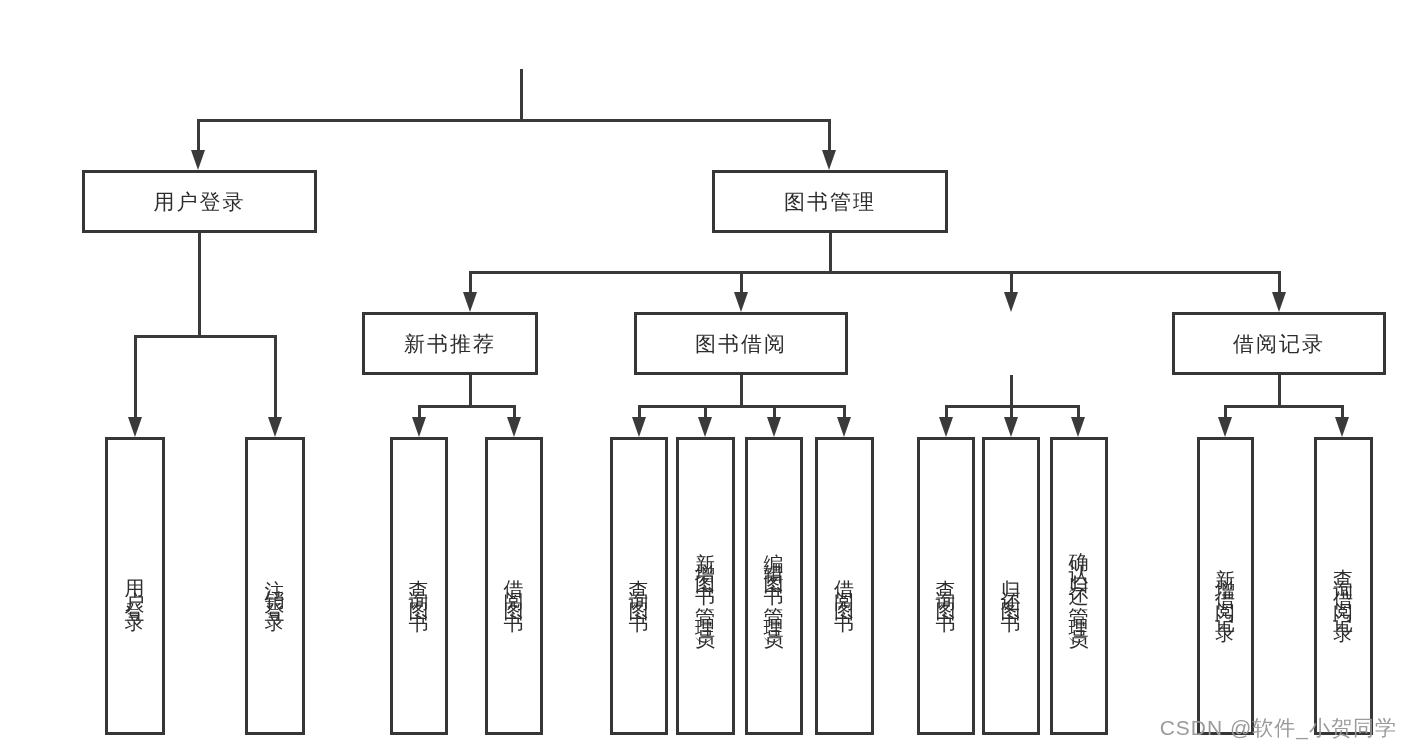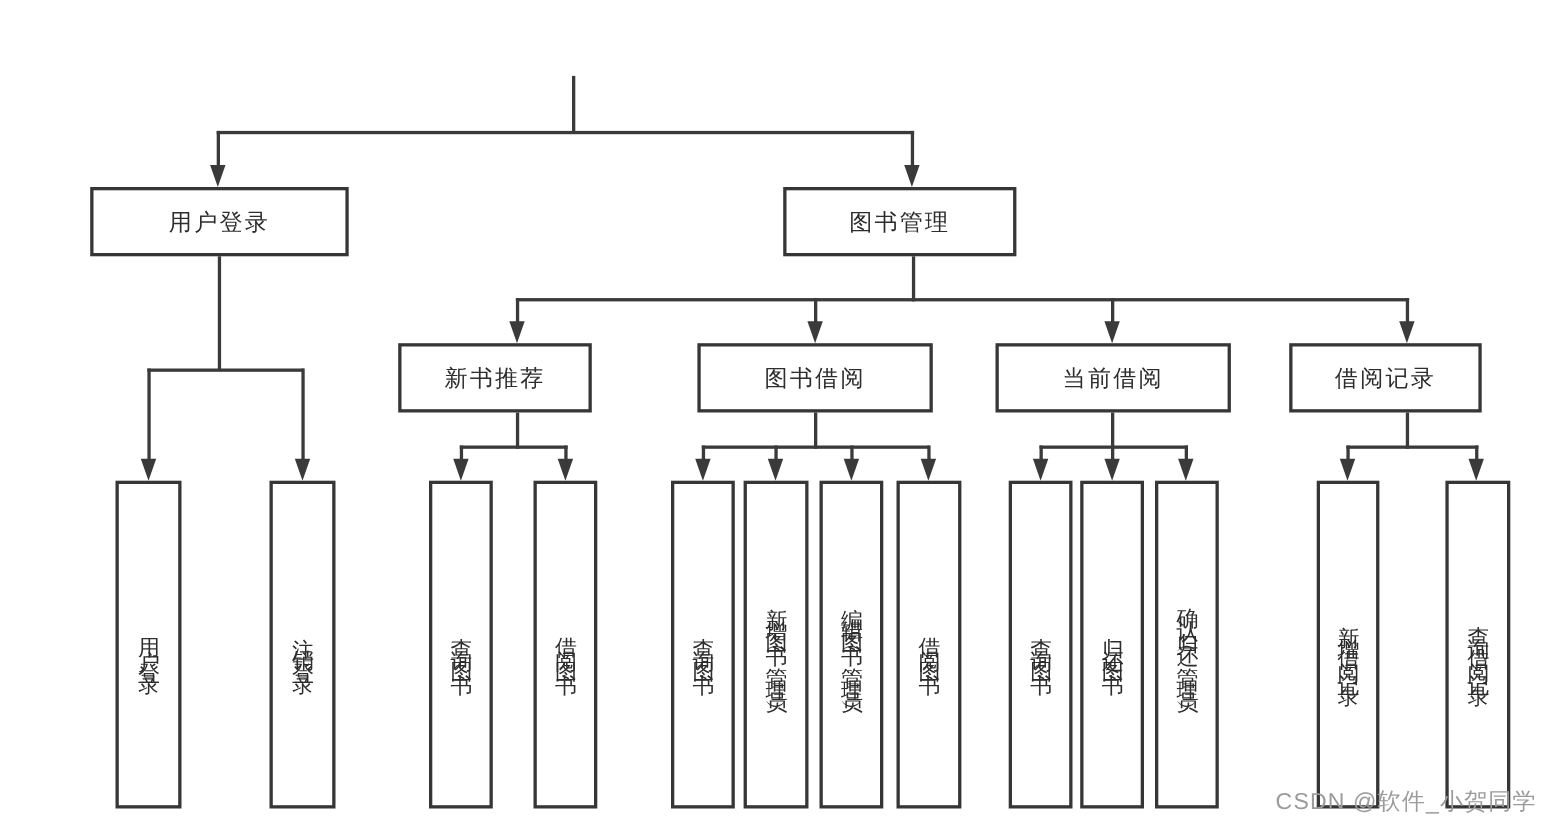--- a/index.html
+++ b/index.html
@@ -35,21 +35,21 @@
 
 
   <div class="vl" style="left:520px;top:69px;height:52px"></div>
   <div class="hl" style="left:197px;top:119px;width:634px"></div>
   <div class="vl" style="left:197px;top:119px;height:33px"></div>
   <div class="vl" style="left:828px;top:119px;height:33px"></div>
   <div class="arrow" style="left:191px;top:150px"></div>
   <div class="arrow" style="left:822px;top:150px"></div>
 
   <div class="box hbox" style="left:82px;top:170px;width:235px;height:63px">用户登录</div>
-  <div class="box hbox" style="left:712px;top:170px;width:212px;height:63px">图书管理</div>
+  <div class="box hbox" style="left:712px;top:170px;width:236px;height:63px">图书管理</div>
 
   <div class="vl" style="left:198px;top:233px;height:104px"></div>
   <div class="hl" style="left:134px;top:335px;width:142px"></div>
   <div class="vl" style="left:134px;top:335px;height:85px"></div>
   <div class="vl" style="left:274px;top:335px;height:85px"></div>
   <div class="arrow" style="left:128px;top:417px"></div>
   <div class="arrow" style="left:268px;top:417px"></div>
 
   <div class="vl" style="left:829px;top:233px;height:41px"></div>
   <div class="hl" style="left:469px;top:271px;width:812px"></div>
@@ -57,22 +57,21 @@
   <div class="vl" style="left:740px;top:271px;height:26px"></div>
   <div class="vl" style="left:1010px;top:271px;height:26px"></div>
   <div class="vl" style="left:1278px;top:271px;height:26px"></div>
   <div class="arrow" style="left:463px;top:292px"></div>
   <div class="arrow" style="left:734px;top:292px"></div>
   <div class="arrow" style="left:1004px;top:292px"></div>
   <div class="arrow" style="left:1272px;top:292px"></div>
 
   <div class="box hbox" style="left:362px;top:312px;width:176px;height:63px">新书推荐</div>
   <div class="box hbox" style="left:634px;top:312px;width:214px;height:63px">图书借阅</div>
-  <div class="box hbox" style="left:905px;top:312px;width:214px;height:63px">当前借阅</div>
-  <div class="box hbox" style="left:1172px;top:312px;width:175px;height:63px">借阅记录</div>
+  <div class="box hbox" style="left:1172px;top:312px;width:214px;height:63px">借阅记录</div>
 
   <div class="vl" style="left:469px;top:375px;height:33px"></div>
   <div class="hl" style="left:418px;top:405px;width:98px"></div>
   <div class="vl" style="left:418px;top:405px;height:16px"></div>
   <div class="vl" style="left:513px;top:405px;height:16px"></div>
   <div class="arrow" style="left:412px;top:417px"></div>
   <div class="arrow" style="left:507px;top:417px"></div>
 
   <div class="vl" style="left:740px;top:375px;height:33px"></div>
   <div class="hl" style="left:638px;top:405px;width:207px"></div>

